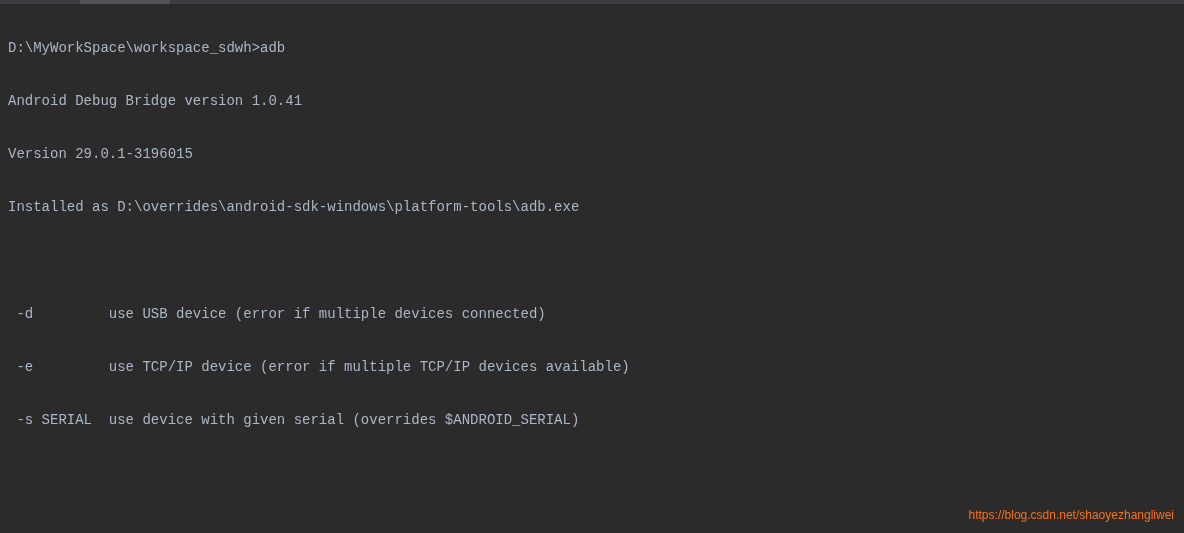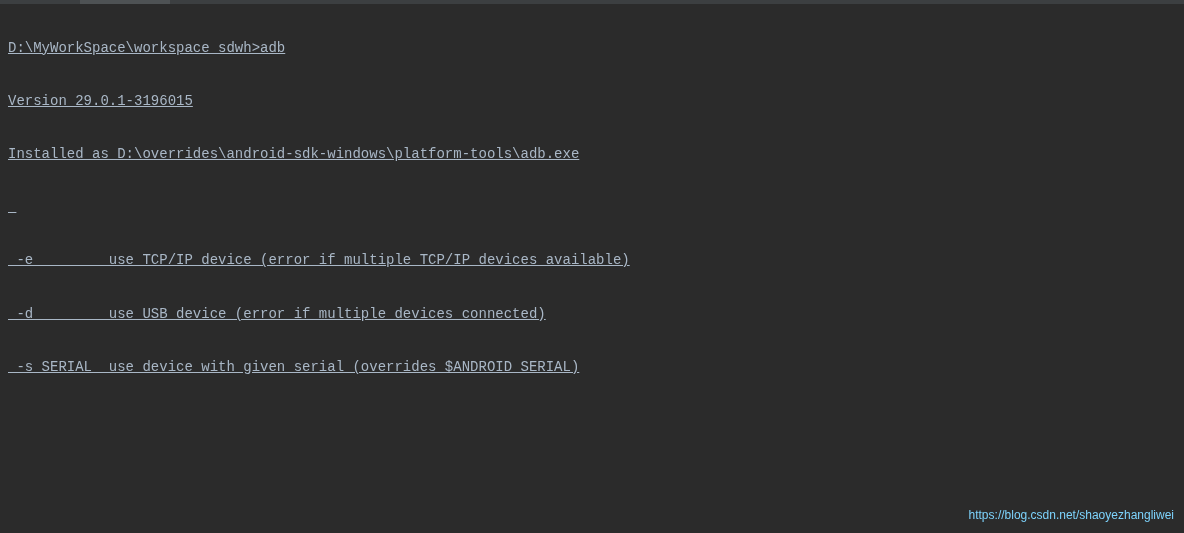--- a/index.html
+++ b/index.html
@@ -19,28 +19,27 @@
       overflow: hidden;
       position: relative;
     }
     .terminal {
       white-space: pre;
     }
     .watermark {
       position: absolute;
       bottom: 6px;
       right: 10px;
-      color: #7dd3fc;
+      color: #f97316;
       font-size: 12px;
       font-family: Arial, sans-serif;
     }
     .line {
       display: block;
       min-height: 1.9em;
-      text-decoration: underline;
     }
     .top-tabs {
       position: absolute;
       top: 0;
       left: 0;
       width: 100%;
       height: 4px;
       background: #3c3f41;
     }
     .tab-highlight {
@@ -53,25 +52,26 @@
     }
   </style>
 </head>
 <body>
 
 <div class="top-tabs"></div>
 <div class="tab-highlight"></div>
 
 <div class="terminal">
 <span class="line">D:\MyWorkSpace\workspace_sdwh&gt;adb</span>
+<span class="line">Android Debug Bridge version 1.0.41</span>
 <span class="line">Version 29.0.1-3196015</span>
 <span class="line">Installed as D:\overrides\android-sdk-windows\platform-tools\adb.exe</span>
 <span class="line"> </span>
+<span class="line"> -d         use USB device (error if multiple devices connected)</span>
 <span class="line"> -e         use TCP/IP device (error if multiple TCP/IP devices available)</span>
-<span class="line"> -d         use USB device (error if multiple devices connected)</span>
 <span class="line"> -s SERIAL  use device with given serial (overrides $ANDROID_SERIAL)</span>
 
 
 
 
 
 
 
 
 </div>

